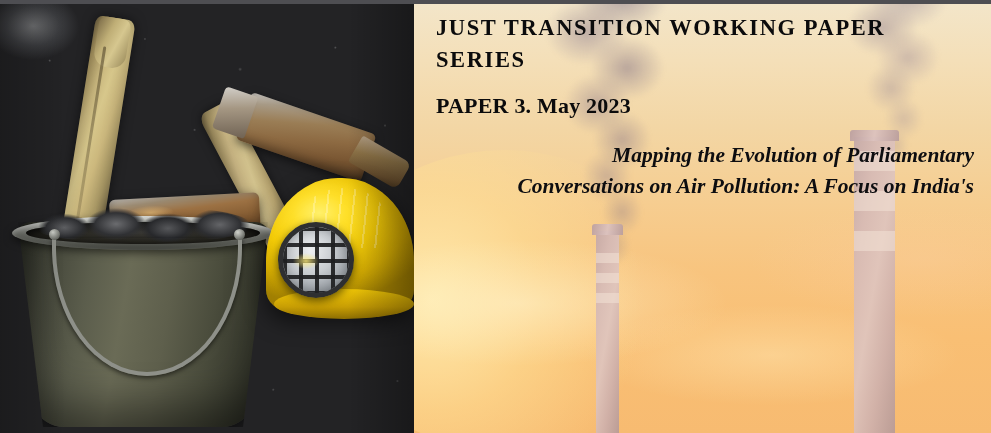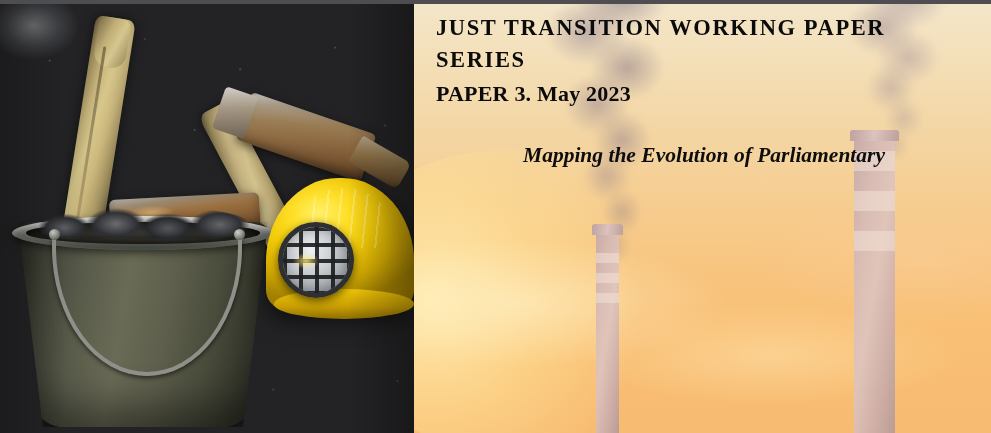--- a/index.html
+++ b/index.html
@@ -438,28 +438,28 @@
     font-weight: bold;
     font-size: 22.5px;
     line-height: 1.42;
     letter-spacing: 1.6px;
     z-index: 20;
   }
   .series-sub {
     display: block;
     font-size: 22px;
     letter-spacing: .2px;
-    margin-top: 2px;
+    margin-top: 14px;
   }
   .paper-title {
     position: absolute;
     left: 20px;
     top: 140px;
     width: 540px;
-    text-align: center;
+    text-align: right;
     color: #0d0d10;
     font-family: "Liberation Serif", "DejaVu Serif", serif;
     font-weight: bold;
     font-style: italic;
     font-size: 21.5px;
     line-height: 1.42;
     z-index: 20;
   }
 </style>
 </head>
@@ -511,16 +511,17 @@
       <div class="band" style="top:94px;"></div>
     </div>
 
     <div class="series-head">
       <span>JUST  TRANSITION  WORKING  PAPER  SERIES</span>
       <span class="series-sub">PAPER 3. May 2023</span>
     </div>
 
     <div class="paper-title">
       <div>Mapping the Evolution of Parliamentary</div>
+      <div>Conversations on Air Pollution: A Focus on India's</div>
     </div>
   </div>
 
 </div>
 
 </body></html>

